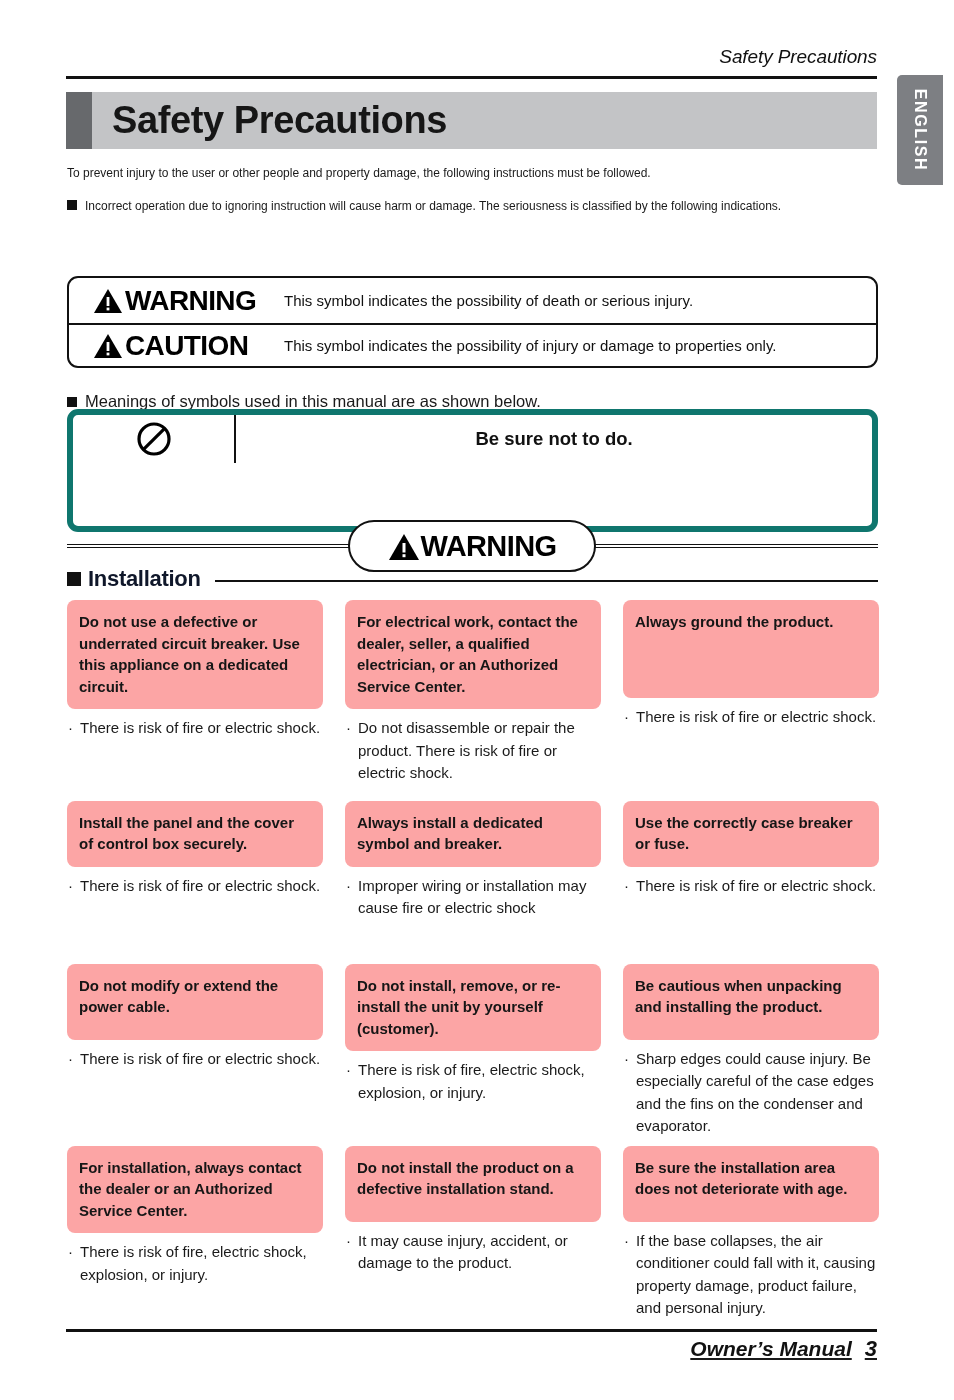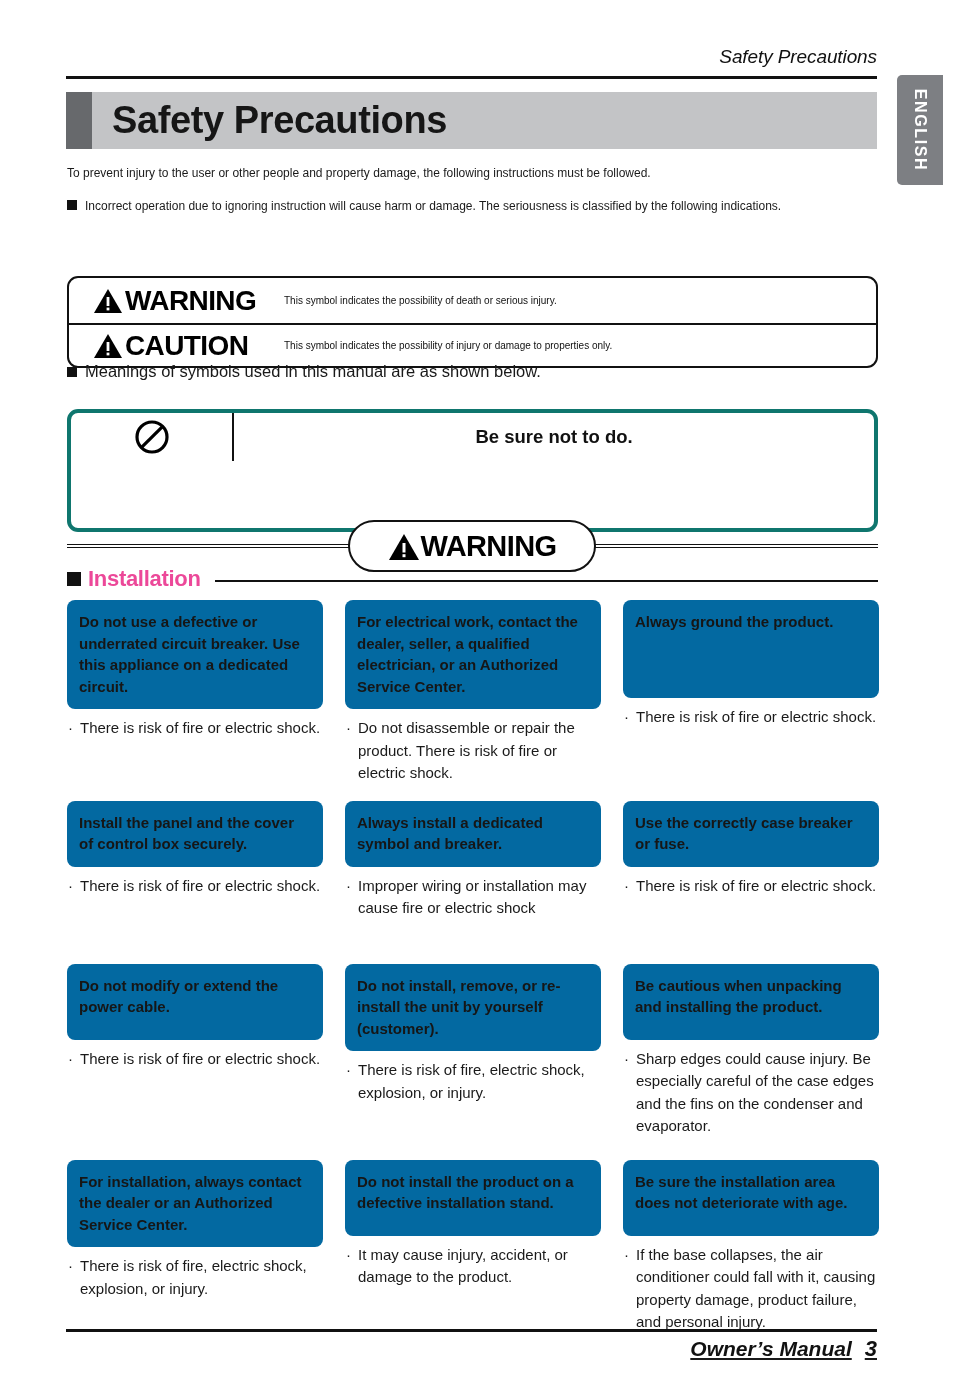--- a/index.html
+++ b/index.html
@@ -139,54 +139,54 @@
     padding-left: 24px;
     gap: 2px;
   }
   .legend-label .word {
     font-size: 28px;
     font-weight: bold;
     letter-spacing: -0.6px;
     color: #000;
   }
   .legend-desc {
-    font-size: 10px;
+    font-size: 15px;
     color: #111;
     line-height: 18px;
   }
 
   
   .tri {
     display: inline-block;
     position: relative;
     width: 30px;
     height: 26px;
     flex: none;
   }
   .tri svg { display: block; }
 
   
   .symbols-line {
     position: absolute;
     left: 67px;
-    top: 362px;
+    top: 392px;
     width: 812px;
     font-size: 16.5px;
     padding-left: 18px;
   }
   .symbols-line .sq-bullet { top: 5px; }
 
   
   .sym-table {
     position: absolute;
     left: 67px;
     top: 409px;
     width: 811px;
     height: 123px;
-    border: 4px solid #0f766e;
+    border: 6px solid #0f766e;
     border-radius: 11px;
   }
   .sym-row {
     display: flex;
     align-items: center;
     height: 48px;
   }
   .sym-row + .sym-row { border-top: 2px solid #111; height: 46px; }
   .sym-icon-cell {
     width: 163px;
@@ -255,21 +255,21 @@
   }
   .subhead .sq {
     width: 14px;
     height: 14px;
     background: #111;
     flex: none;
   }
   .subhead .label {
     font-size: 22px;
     font-weight: bold;
-    color: #ec4899;
+    color: #0f172a;
     margin-left: 7px;
     letter-spacing: -0.3px;
   }
   .subhead .rule {
     flex: 1;
     height: 2px;
     background: #111;
     margin-left: 14px;
     margin-top: 4px;
   }
@@ -284,21 +284,21 @@
   .grid-row {
     display: flex;
     gap: 22px;
     align-items: flex-start;
   }
   .col {
     width: 256px;
     flex: none;
   }
   .card-head {
-    background: #0369a1;
+    background: #fca5a5;
     border-radius: 8px;
     padding: 11px 12px 12px 12px;
     font-size: 15px;
     font-weight: bold;
     line-height: 21.5px;
     color: #161616;
   }
   .card-body {
     margin-top: 8px;
     padding-left: 13px;
@@ -487,21 +487,21 @@
       </div>
       <div class="col">
         <div class="card-head">Use the correctly case breaker or fuse.</div>
         <div class="card-body">
           <span class="dot">·</span>
           <span>There is risk of fire or electric shock.</span>
         </div>
       </div>
     </div>
 
-    <div class="grid-row" style="margin-bottom:22px;">
+    <div class="grid-row" style="margin-bottom:8px;">
       <div class="col">
         <div class="card-head" style="min-height:76px;">Do not modify or extend the power cable.</div>
         <div class="card-body">
           <span class="dot">·</span>
           <span>There is risk of fire or electric shock.</span>
         </div>
       </div>
       <div class="col">
         <div class="card-head">Do not install, remove, or re-install the unit by yourself (customer).</div>
         <div class="card-body">

